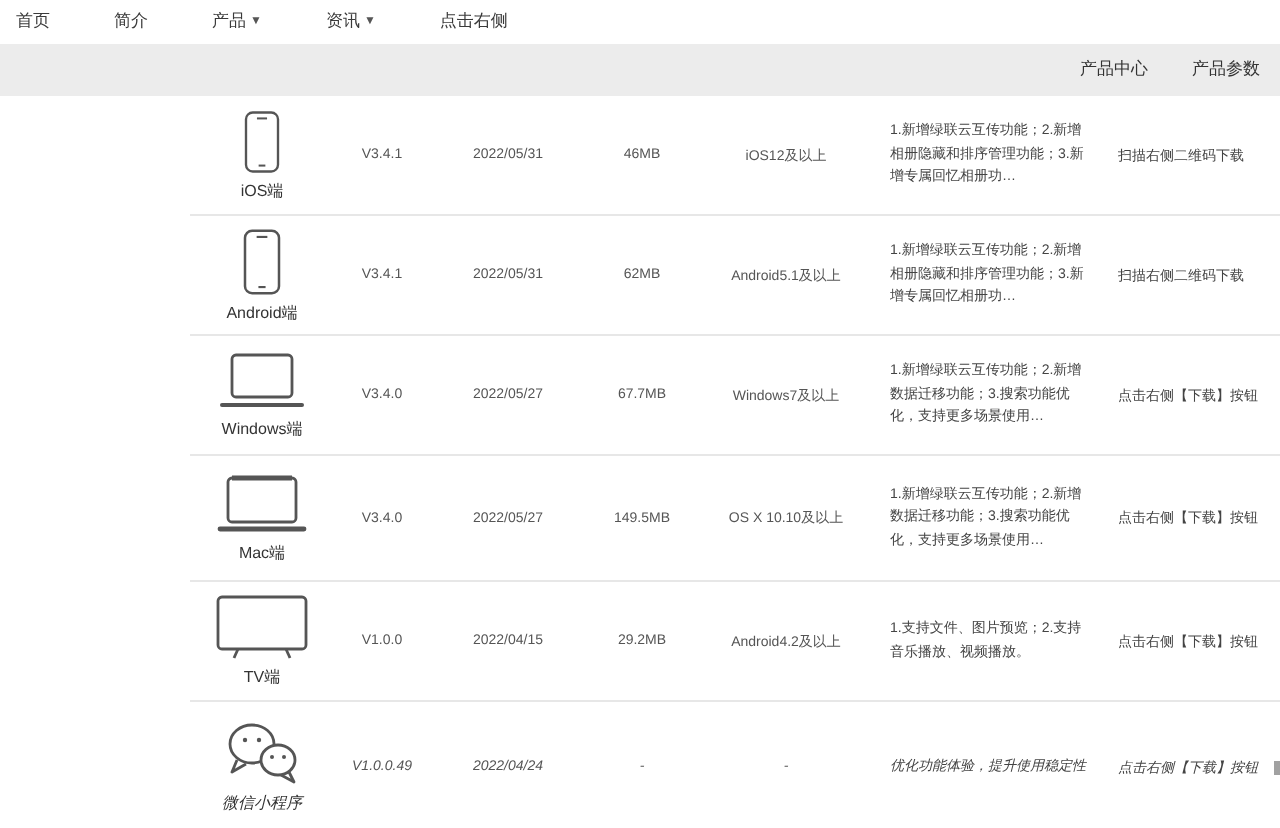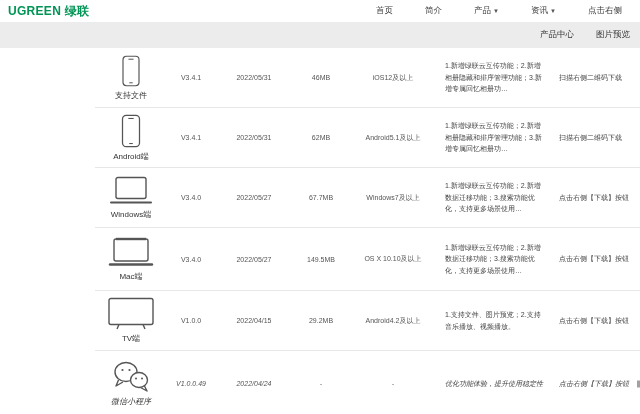--- a/index.html
+++ b/index.html
@@ -42,21 +42,20 @@
   .icon-box { display:flex; align-items:flex-end; justify-content:center; }
   .icon-box svg { display:block; }
 
   .edge-fragment { position:absolute; right:0; top:50%; transform:translateY(-50%);
     width:3px; height:7px; background:#8a8a8a; opacity:.8; }
 </style>
 </head>
 <body>
 
 <div class="header">
-  <div class="logo" style="color:#009455">UGREEN 绿联</div>
   <div class="nav">
     <span class="nav-item">
       <span>首页</span>
     </span>
     <span class="nav-item">
       <span>简介</span>
     </span>
     <span class="nav-item">
       <span>产品</span>
       <span class="caret">▼</span>
@@ -66,35 +65,35 @@
       <span class="caret">▼</span>
     </span>
     <span class="nav-item">
       <span>点击右侧</span>
     </span>
   </div>
 </div>
 
 <div class="subbar">
   <span class="subbar-item">产品中心</span>
-  <span class="subbar-item">图片预览</span>
+  <span class="subbar-item">产品参数</span>
 </div>
 
 <div class="table">
 
   <div class="row h60">
     <div class="col-device">
       <span class="icon-box">
         <svg width="22" height="32" viewBox="0 0 22 38">
           <rect x="1.5" y="1.5" width="19" height="35" rx="4" fill="none" stroke="#555" stroke-width="1.4"></rect>
           <line x1="8" y1="5" x2="14" y2="5" stroke="#555" stroke-width="1.2"></line>
           <line x1="9" y1="33" x2="13" y2="33" stroke="#555" stroke-width="1.2"></line>
         </svg>
       </span>
-      <span class="device-label">支持文件</span>
+      <span class="device-label">iOS端</span>
     </div>
     <div class="col-version cell">V3.4.1</div>
     <div class="col-date cell">2022/05/31</div>
     <div class="col-size cell">46MB</div>
     <div class="col-os cell">iOS12及以上</div>
     <div class="col-notes">1.新增绿联云互传功能；2.新增相册隐藏和排序管理功能；3.新增专属回忆相册功…</div>
     <div class="col-download">扫描右侧二维码下载</div>
   </div>
 
   <div class="row h60">

